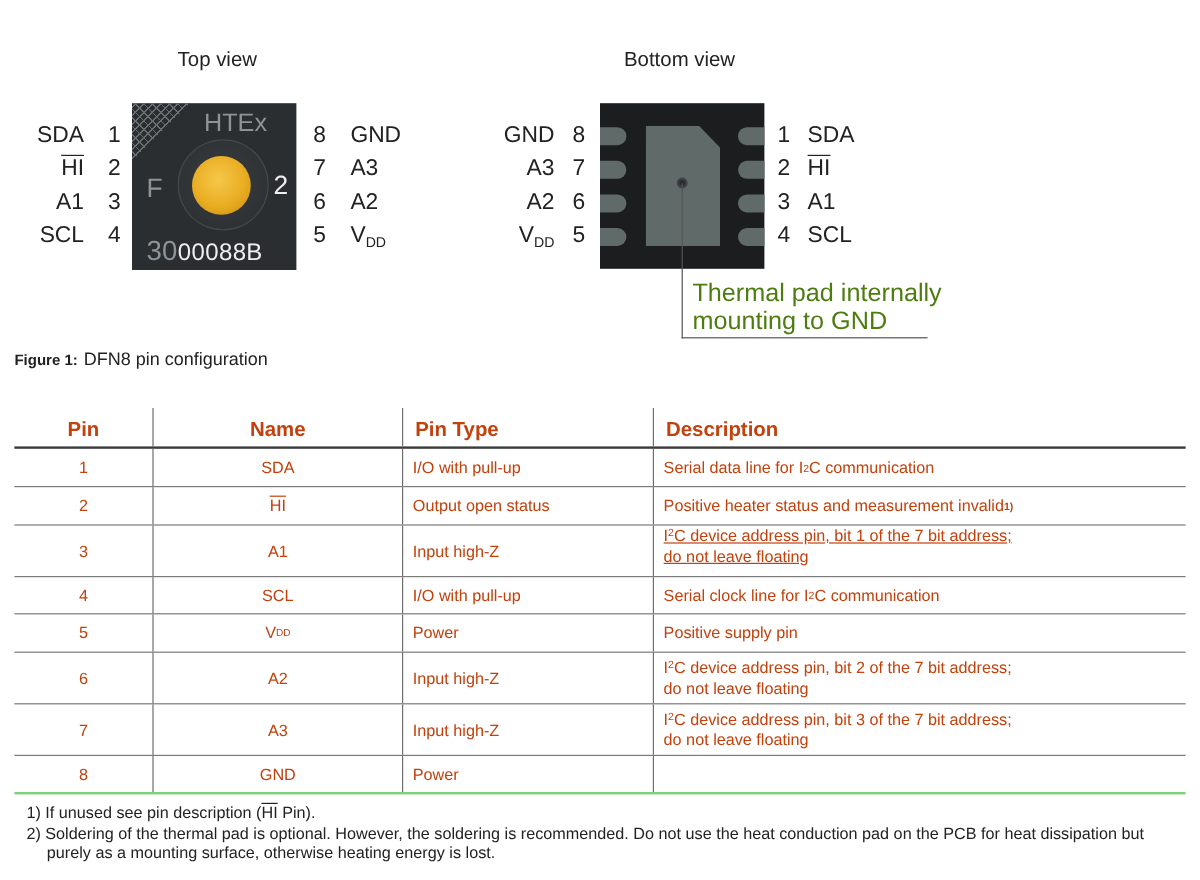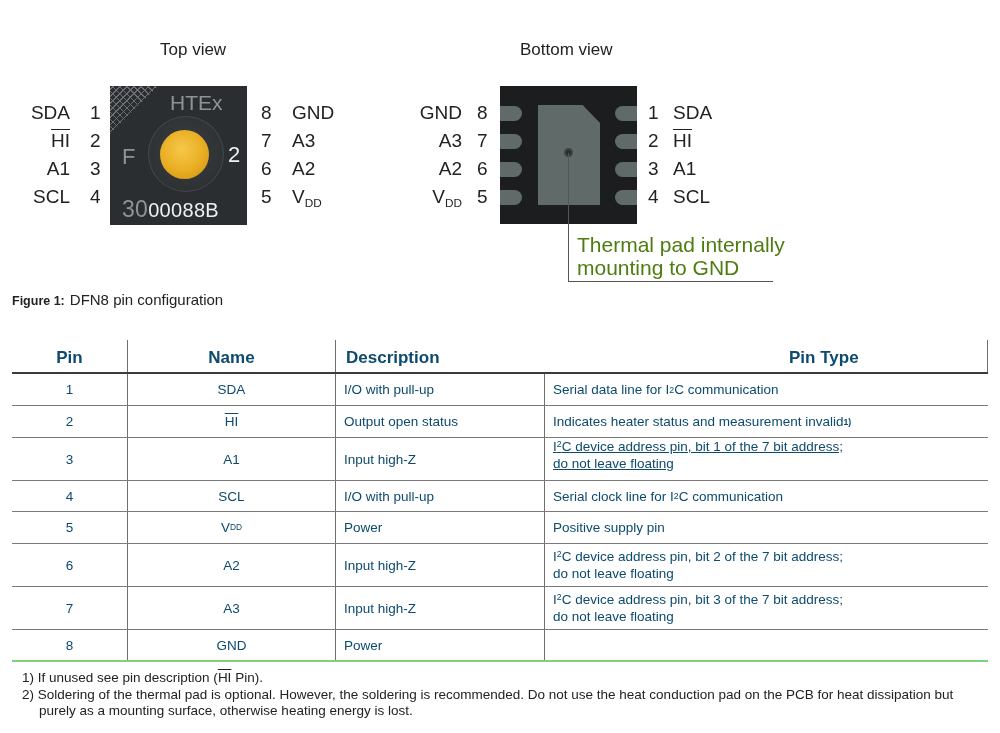--- a/index.html
+++ b/index.html
@@ -44,37 +44,37 @@
   .callout-txt { left: 577px; top: 233px; font-size: 21px; line-height: 23px; color: #4d7c0f; }
 
   .caption { left: 12px; top: 291px; font-size: 15px; color: #222; }
   .caption b { font-size: 12.5px; font-weight: bold; margin-right: 5px; }
 
   
   .tbl { left: 12px; top: 340px; width: 976px; }
   .row { position: relative; display: flex; border-bottom: 1px solid #7b7b7b; }
   .row.head { border-bottom: 2px solid #3b3b3b; height: 34px; }
   .row.last { border-bottom: 2px solid #7ed07a; }
-  .cell { position: relative; font-size: 13.5px; color: #0c4a6e; display: flex; align-items: center; padding: 0 8px; line-height: 17px; }
+  .cell { position: relative; font-size: 13.5px; color: #c2410c; display: flex; align-items: center; padding: 0 8px; line-height: 17px; }
   .c1 { width: 116px; justify-content: center; border-right: 1px solid #6e6e6e; }
   .c2 { width: 208px; justify-content: center; border-right: 1px solid #6e6e6e; }
   .c3 { width: 209px; border-right: 1px solid #6e6e6e; }
   .c4 { flex: 1; }
   .head .cell { font-size: 17px; font-weight: bold; padding-top: 2px; }
   .head .c3, .head .c4 { padding-left: 10px; }
   sup { font-size: 0.65em; vertical-align: 0.45em; line-height: 0; }
   sup.b { font-weight: bold; }
 
   .notes { left: 22px; top: 670px; font-size: 13.5px; line-height: 16.5px; color: #222; width: 960px; }
   .note2 { padding-left: 17px; text-indent: -17px; }
 </style>
 </head>
 <body>
 
-<div class="abs view-title" style="left:148px;top:40px;margin-left:12px;">Top view</div>
+<div class="abs view-title" style="left:148px;top:40px;">Top view</div>
 
 <div class="abs" style="left:30px;top:99px;width:40px;text-align:right;">
   <div class="pinlbl">SDA</div>
   <div class="pinlbl"><span class="ol">HI</span></div>
   <div class="pinlbl">A1</div>
   <div class="pinlbl">SCL</div>
 </div>
 <div class="abs" style="left:90px;top:99px;width:14px;">
   <div class="pinlbl">1</div>
   <div class="pinlbl">2</div>
@@ -154,43 +154,43 @@
 </div>
 
 <div class="abs caption">
   <b>Figure 1:</b><span>DFN8 pin configuration</span>
 </div>
 
 <div class="abs tbl">
   <div class="row head">
     <div class="cell c1">Pin</div>
     <div class="cell c2">Name</div>
+    <div class="cell c3">Pin Type</div>
     <div class="cell c4">Description</div>
-    <div class="cell c3">Pin Type</div>
   </div>
 
   <div class="row" style="height:32px;">
     <div class="cell c1">1</div>
     <div class="cell c2">SDA</div>
     <div class="cell c3">I/O with pull-up</div>
     <div class="cell c4">
         <span>Serial data line for I</span>
         <sup>2</sup>
         <span>C communication</span>
       </div>
   </div>
 
   <div class="row" style="height:32px;">
     <div class="cell c1">2</div>
     <div class="cell c2">
         <span class="ol">HI</span>
       </div>
     <div class="cell c3">Output open status</div>
     <div class="cell c4">
-        <span>Indicates heater status and measurement invalid</span>
+        <span>Positive heater status and measurement invalid</span>
         <sup class="b">1)</sup>
       </div>
   </div>
 
   <div class="row" style="height:43px;">
     <div class="cell c1">3</div>
     <div class="cell c2">A1</div>
     <div class="cell c3">Input high-Z</div>
     <div class="cell c4" style="flex-direction:column;align-items:flex-start;justify-content:flex-start;text-decoration:underline;">
       <div><span>I</span><sup>2</sup><span>C device address pin, bit 1 of the 7 bit address;</span></div>

